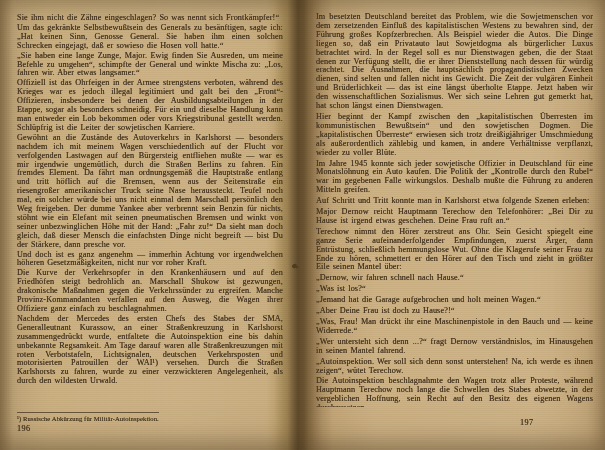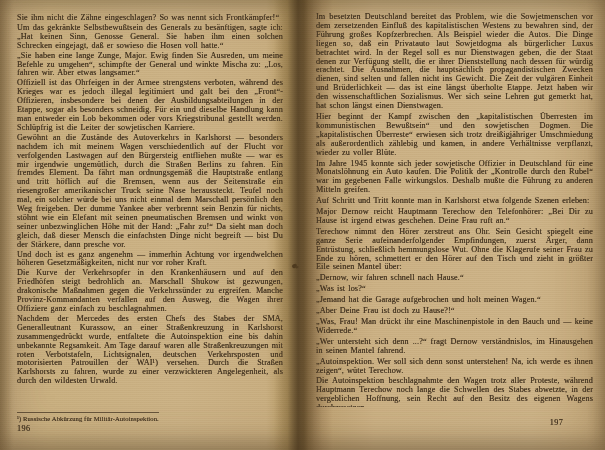--- a/index.html
+++ b/index.html
@@ -35,21 +35,21 @@
   .footnote {
     position:absolute; left:17px; top:415px; width:260px;
     font-size:6.6px; line-height:8px; letter-spacing:0.1px;
     text-shadow:0 0 0.4px rgba(66,50,30,0.8);
   }
   .page-number {
     position:absolute; font-size:8.2px; letter-spacing:0.4px;
     text-shadow:0 0 0.45px rgba(66,50,30,0.85);
   }
   .pn-left  { left:17px; top:424px; }
-  .pn-right { left:520px; top:418px; width:73px; text-align:center; }
+  .pn-right { left:520px; top:418px; width:73px; text-align:left; }
   .gutter {
     position:absolute; left:274px; top:0; width:48px; height:450px;
     background:linear-gradient(90deg,
       rgba(110,87,52,0) 0%, rgba(104,81,48,0.30) 28%,
       rgba(66,49,26,0.62) 50%, rgba(100,78,46,0.32) 72%,
       rgba(130,105,66,0) 100%);
     pointer-events:none;
   }
   .ink-speck {
     position:absolute; left:292px; top:264px; width:5px; height:4px;

